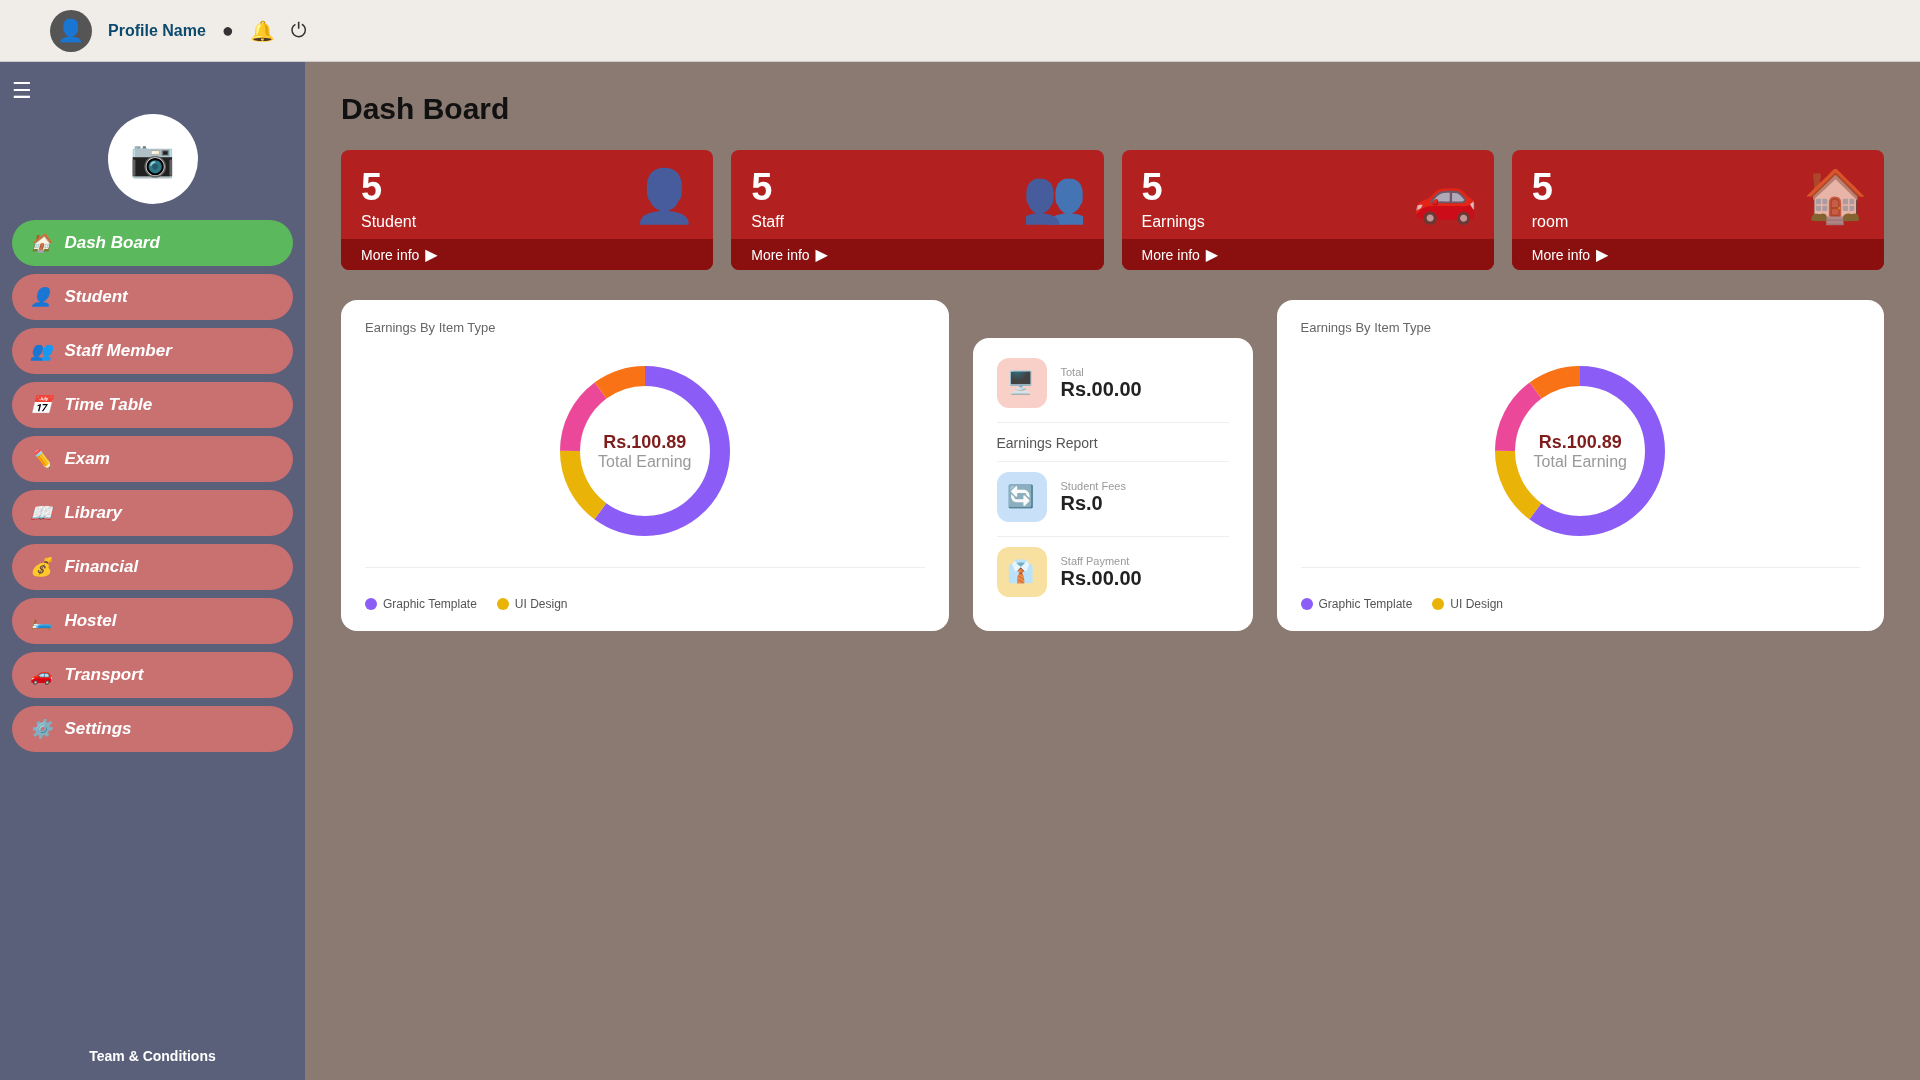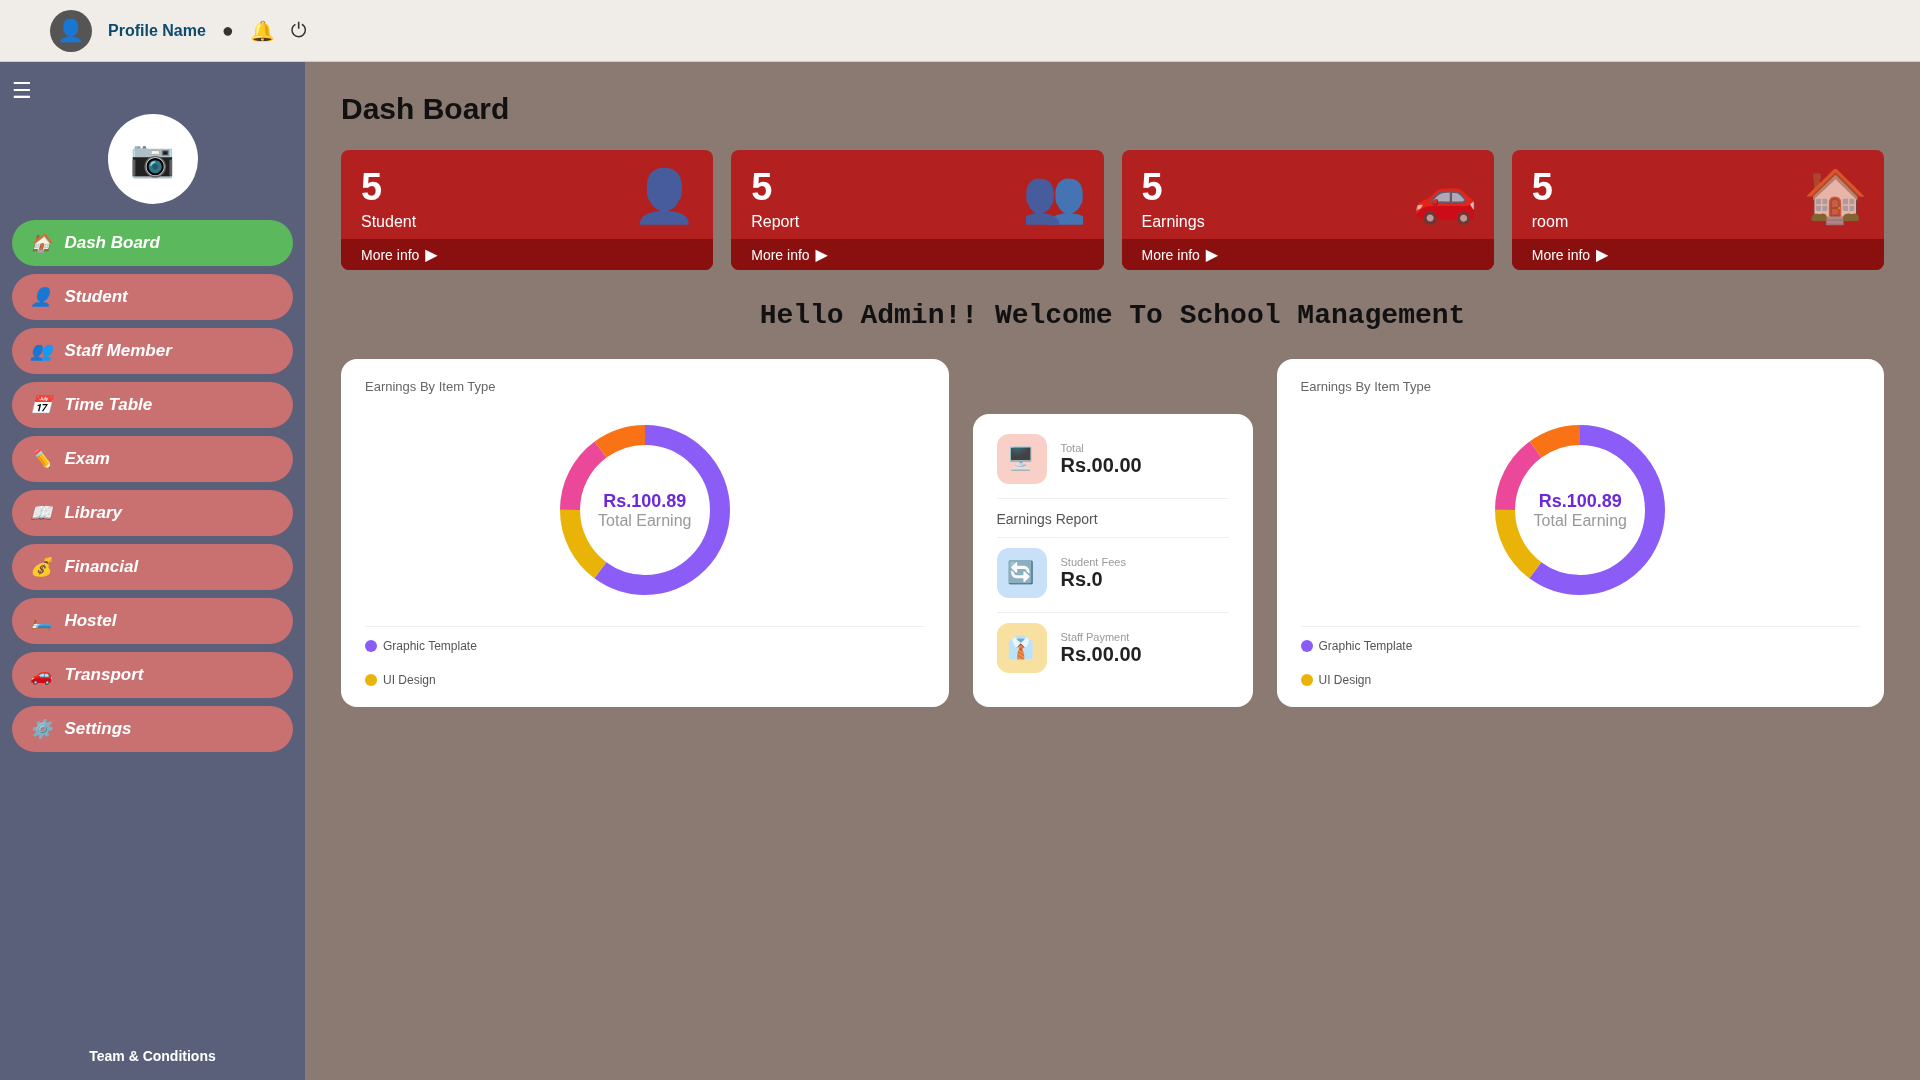--- a/index.html
+++ b/index.html
@@ -204,32 +204,31 @@
       margin-bottom: 16px;
       position: relative;
     }
     .donut-svg { width: 200px; height: 200px; }
     .donut-center-text {
       position: absolute;
       top: 50%; left: 50%;
       transform: translate(-50%, -50%);
       text-align: center;
     }
-    .donut-amount { font-size: 18px; font-weight: bold; color: #6d28d9; }
+    .donut-amount { font-size: 18px; font-weight: bold; color: #7f1d1d; }
     .donut-label { font-size: 16px; color: #999; }
 
     .chart-legend {
       display: flex;
       gap: 20px;
       font-size: 12px;
       color: #555;
       border-top: 1px solid #eee;
-      padding-top: 12px;
+      padding-top: 29px;
       margin-top: 0;
-      flex-direction: column;
     }
     .legend-item { display: flex; align-items: center; gap: 6px; }
     .legend-dot { width: 12px; height: 12px; border-radius: 50%; }
 
     
     .earnings-card {
       background: #fff;
       border-radius: 16px;
       padding: 20px 24px;
       width: 280px;
@@ -332,21 +331,21 @@
     <div class="stat-card">
     <div class="stat-number">5</div>
     <div class="stat-label">Student</div>
     <div class="stat-icon">👤</div>
     <div class="stat-more">
       More info <span class="more-arrow">▶</span>
     </div>
   </div>
         <div class="stat-card">
     <div class="stat-number">5</div>
-    <div class="stat-label">Report</div>
+    <div class="stat-label">Staff</div>
     <div class="stat-icon">👥</div>
     <div class="stat-more">
       More info <span class="more-arrow">▶</span>
     </div>
   </div>
         <div class="stat-card">
     <div class="stat-number">5</div>
     <div class="stat-label">Earnings</div>
     <div class="stat-icon">🚗</div>
     <div class="stat-more">
@@ -356,21 +355,20 @@
         <div class="stat-card">
     <div class="stat-number">5</div>
     <div class="stat-label">room</div>
     <div class="stat-icon">🏠</div>
     <div class="stat-more">
       More info <span class="more-arrow">▶</span>
     </div>
   </div>
       </div>
 
-    <div class="welcome-text">Hello Admin!! Welcome To School Management</div>
 
     <div class="charts-row">
 
       <div class="chart-card">
         <div class="chart-card-title">Earnings By Item Type</div>
         <div class="donut-container">
           <svg class="donut-svg" viewBox="0 0 200 200">
 
             <circle cx="100" cy="100" r="75" fill="none" stroke="#f0f0f0" stroke-width="20"></circle>
 

